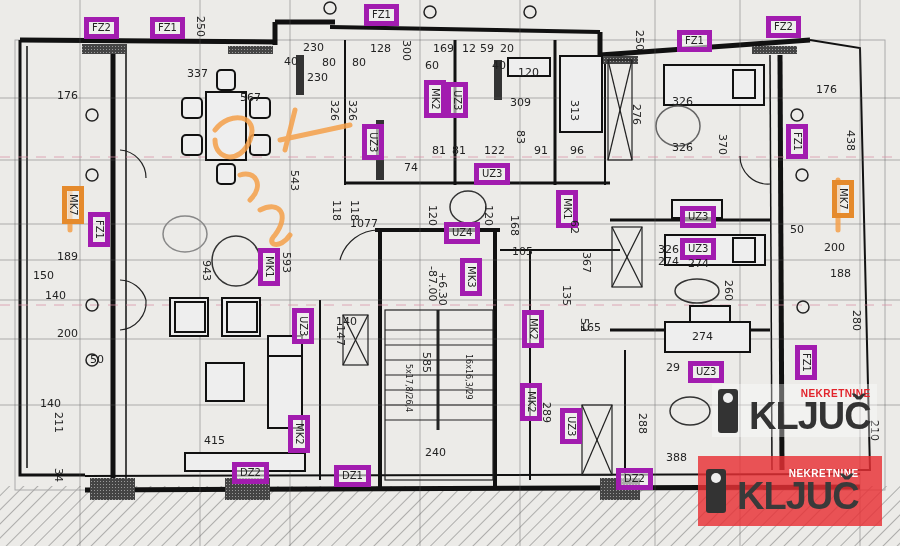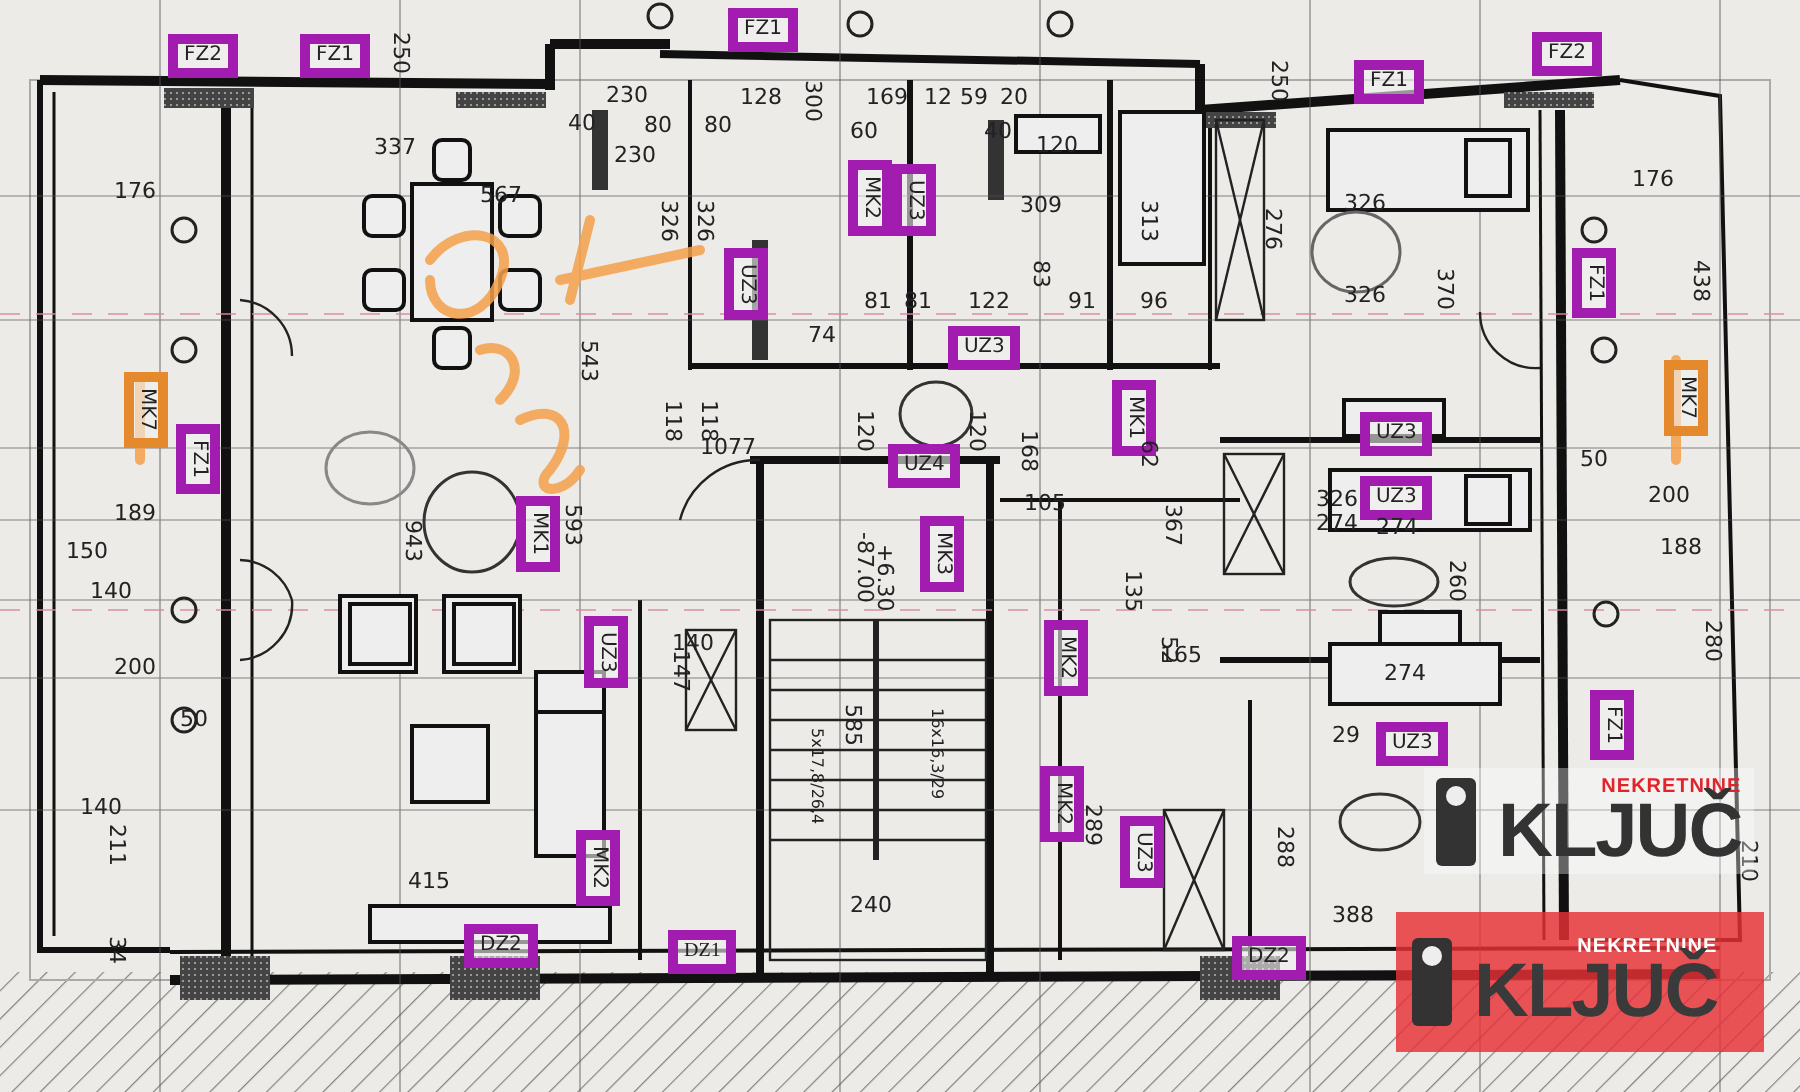--- a/index.html
+++ b/index.html
@@ -226,21 +226,21 @@
   <div class="tag v" style="left:460px;top:258px;">MK3</div>
   <div class="tag v" style="left:446px;top:82px;">UZ3</div>
   <div class="tag v" style="left:362px;top:124px;">UZ3</div>
   <div class="tag" style="left:474px;top:163px;">UZ3</div>
   <div class="tag" style="left:680px;top:206px;">UZ3</div>
   <div class="tag" style="left:680px;top:238px;">UZ3</div>
   <div class="tag" style="left:688px;top:361px;">UZ3</div>
   <div class="tag v" style="left:292px;top:308px;">UZ3</div>
   <div class="tag v" style="left:560px;top:408px;">UZ3</div>
   <div class="tag" style="left:444px;top:222px;">UZ4</div>
-  <div class="tag" style="left:334px;top:465px;font-family:Liberation Serif, serif;">DZ1</div>
+  <div class="tag" style="left:334px;top:465px;">DZ1</div>
   <div class="tag" style="left:232px;top:462px;">DZ2</div>
   <div class="tag" style="left:616px;top:468px;">DZ2</div>
 
   <div class="lbl v" style="left:206px;top:16px;">250</div>
   <div class="lbl" style="left:187px;top:68px;">337</div>
   <div class="lbl" style="left:240px;top:92px;">567</div>
   <div class="lbl" style="left:57px;top:90px;">176</div>
   <div class="lbl v" style="left:340px;top:100px;">326</div>
   <div class="lbl v" style="left:358px;top:100px;">326</div>
   <div class="lbl v" style="left:300px;top:170px;">543</div>

